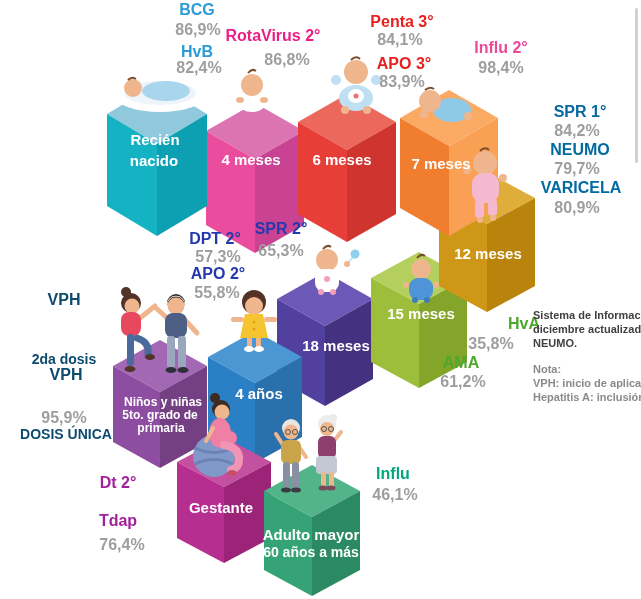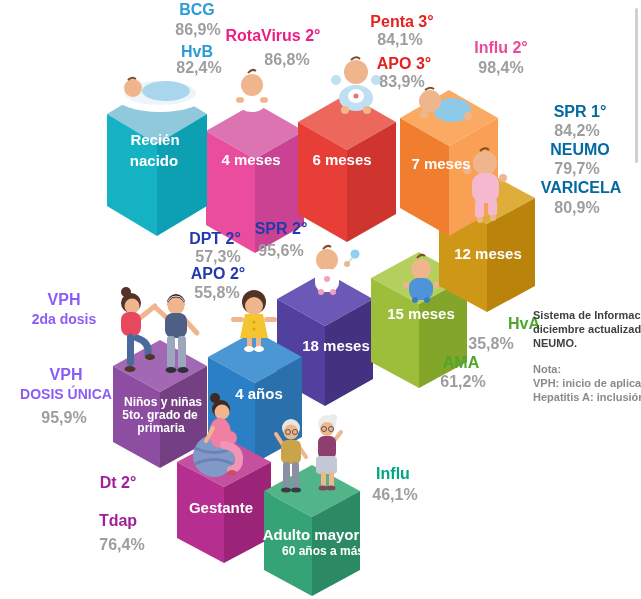--- a/index.html
+++ b/index.html
@@ -4,34 +4,34 @@
 <style>
   html,body{margin:0;padding:0;background:#fff;}
   #canvas{
     position:relative;width:641px;height:599px;overflow:hidden;background:#ffffff;
     font-family:"Liberation Sans","DejaVu Sans",sans-serif;
   }
   #scene{position:absolute;left:0;top:0;}
   .txt{position:absolute;white-space:nowrap;transform:translateX(-50%);line-height:1;}
   .vax{font-weight:bold;font-size:16px;}
   .pct{font-size:16px;font-weight:bold;color:#9e9e9e;}
-  .sub{font-weight:bold;font-size:14px;}
+  .sub{font-weight:bold;font-size:14px;margin-top:40px;}
   .c-blue{color:#2b9cd8}
   .c-pink{color:#ec1e85}
   .c-red{color:#e8201e}
   .c-orange{color:#ec4899}
   .c-gold{color:#0369a1}
   .c-dkblue{color:#2539ae}
-  .c-purple{color:#8b5cf6}
+  .c-purple{color:#0c4a6e}
   .c-green{color:#4ea62c}
   .c-magenta{color:#a21f9c}
   .c-teal{color:#00a67e}
   .cube-label{position:absolute;transform:translateX(-50%);color:#fff;font-weight:bold;font-size:15px;white-space:nowrap;line-height:1;}
   .cl-sm{font-size:12px;}
-  .cl-xs{font-size:12px;margin-left:12px;}
+  .cl-xs{font-size:14px;}
   .note-line{position:absolute;left:533px;font-size:11px;color:#8a8a8a;white-space:nowrap;line-height:1;font-weight:bold;}
   .note-bold{color:#3f3f3f;font-weight:bold;}
   #scrollbar-thumb{position:absolute;left:635px;top:8px;width:3px;height:155px;background:#cdd0d4;border-radius:2px;}
 </style>
 </head>
 <body>
 
 <div id="canvas">
 
   <svg id="scene" width="641" height="599" viewBox="0 0 641 599">
@@ -257,21 +257,21 @@
   <div class="txt pct" style="left:501px;top:60px">98,4%</div>
 
   <div class="txt vax c-gold" style="left:580px;top:104px">SPR 1°</div>
   <div class="txt pct" style="left:577px;top:123px">84,2%</div>
   <div class="txt vax c-gold" style="left:580px;top:142px">NEUMO</div>
   <div class="txt pct" style="left:577px;top:161px">79,7%</div>
   <div class="txt vax c-gold" style="left:581px;top:180px">VARICELA</div>
   <div class="txt pct" style="left:577px;top:200px">80,9%</div>
 
   <div class="txt vax c-dkblue" style="left:281px;top:221px">SPR 2°</div>
-  <div class="txt pct" style="left:281px;top:243px">95,6%</div>
+  <div class="txt pct" style="left:281px;top:243px">65,3%</div>
   <div class="txt vax c-dkblue" style="left:215px;top:231px">DPT 2°</div>
   <div class="txt pct" style="left:218px;top:249px">57,3%</div>
   <div class="txt vax c-dkblue" style="left:218px;top:266px">APO 2°</div>
   <div class="txt pct" style="left:217px;top:285px">55,8%</div>
 
   <div class="txt vax c-purple" style="left:64px;top:292px">VPH</div>
   <div class="txt sub c-purple" style="left:64px;top:312px">2da dosis</div>
   <div class="txt vax c-purple" style="left:66px;top:367px">VPH</div>
   <div class="txt sub c-purple" style="left:66px;top:387px">DOSIS ÚNICA</div>
   <div class="txt pct" style="left:64px;top:410px">95,9%</div>

